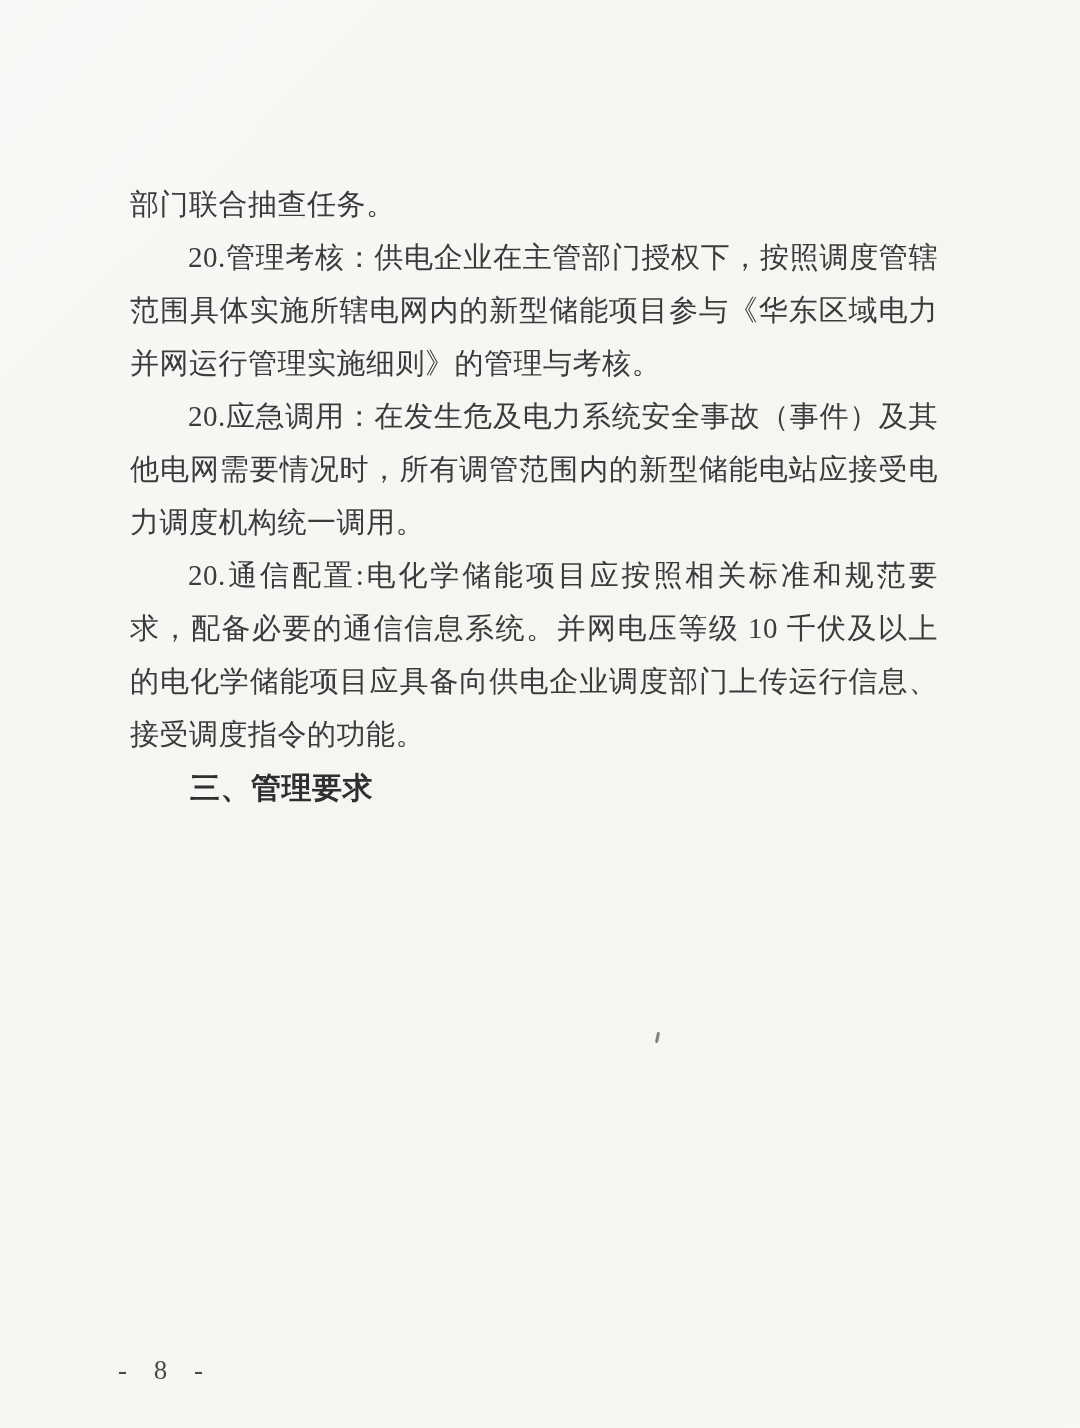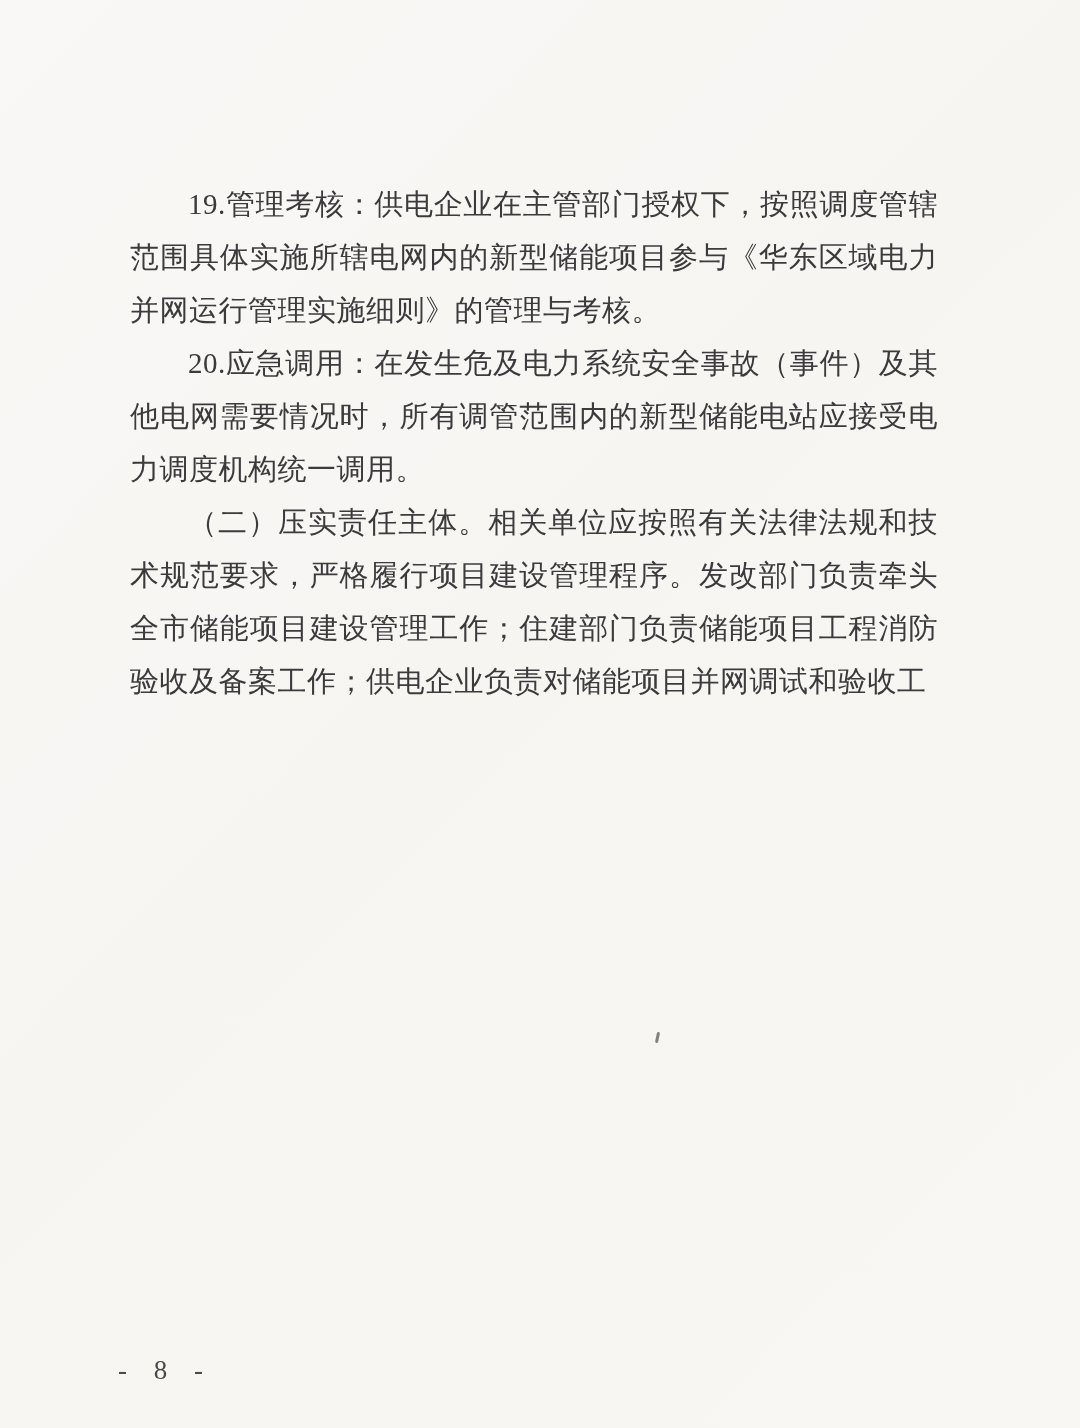--- a/index.html
+++ b/index.html
@@ -64,19 +64,21 @@
     transform: rotate(12deg);
     border-radius: 2px;
     opacity: 0.75;
   }
 </style>
 </head>
 <body>
 
 <div class="page">
   <div class="doc-body">
-      <p class="para body">19.管理考核：供电企业在主管部门授权下，按照调度管辖范围具体实施所辖电网内的新型储能项目参与《华东区域电力并网运行管理实施细则》的管理与考核。</p>
+      <p class="para body-continuation">部门联合抽查任务。</p>
+      <p class="para body">20.管理考核：供电企业在主管部门授权下，按照调度管辖范围具体实施所辖电网内的新型储能项目参与《华东区域电力并网运行管理实施细则》的管理与考核。</p>
       <p class="para body">20.应急调用：在发生危及电力系统安全事故（事件）及其他电网需要情况时，所有调管范围内的新型储能电站应接受电力调度机构统一调用。</p>
-      <p class="para body">（二）压实责任主体。相关单位应按照有关法律法规和技术规范要求，严格履行项目建设管理程序。发改部门负责牵头全市储能项目建设管理工作；住建部门负责储能项目工程消防验收及备案工作；供电企业负责对储能项目并网调试和验收工</p>
+      <p class="para body">20.通信配置:电化学储能项目应按照相关标准和规范要求，配备必要的通信信息系统。并网电压等级 10 千伏及以上的电化学储能项目应具备向供电企业调度部门上传运行信息、接受调度指令的功能。</p>
+      <p class="para heading">三、管理要求</p>
     </div>
   <span class="scan-artifact"></span>
   <div class="page-number">- 8 -</div>
 </div>
 
 </body></html>

